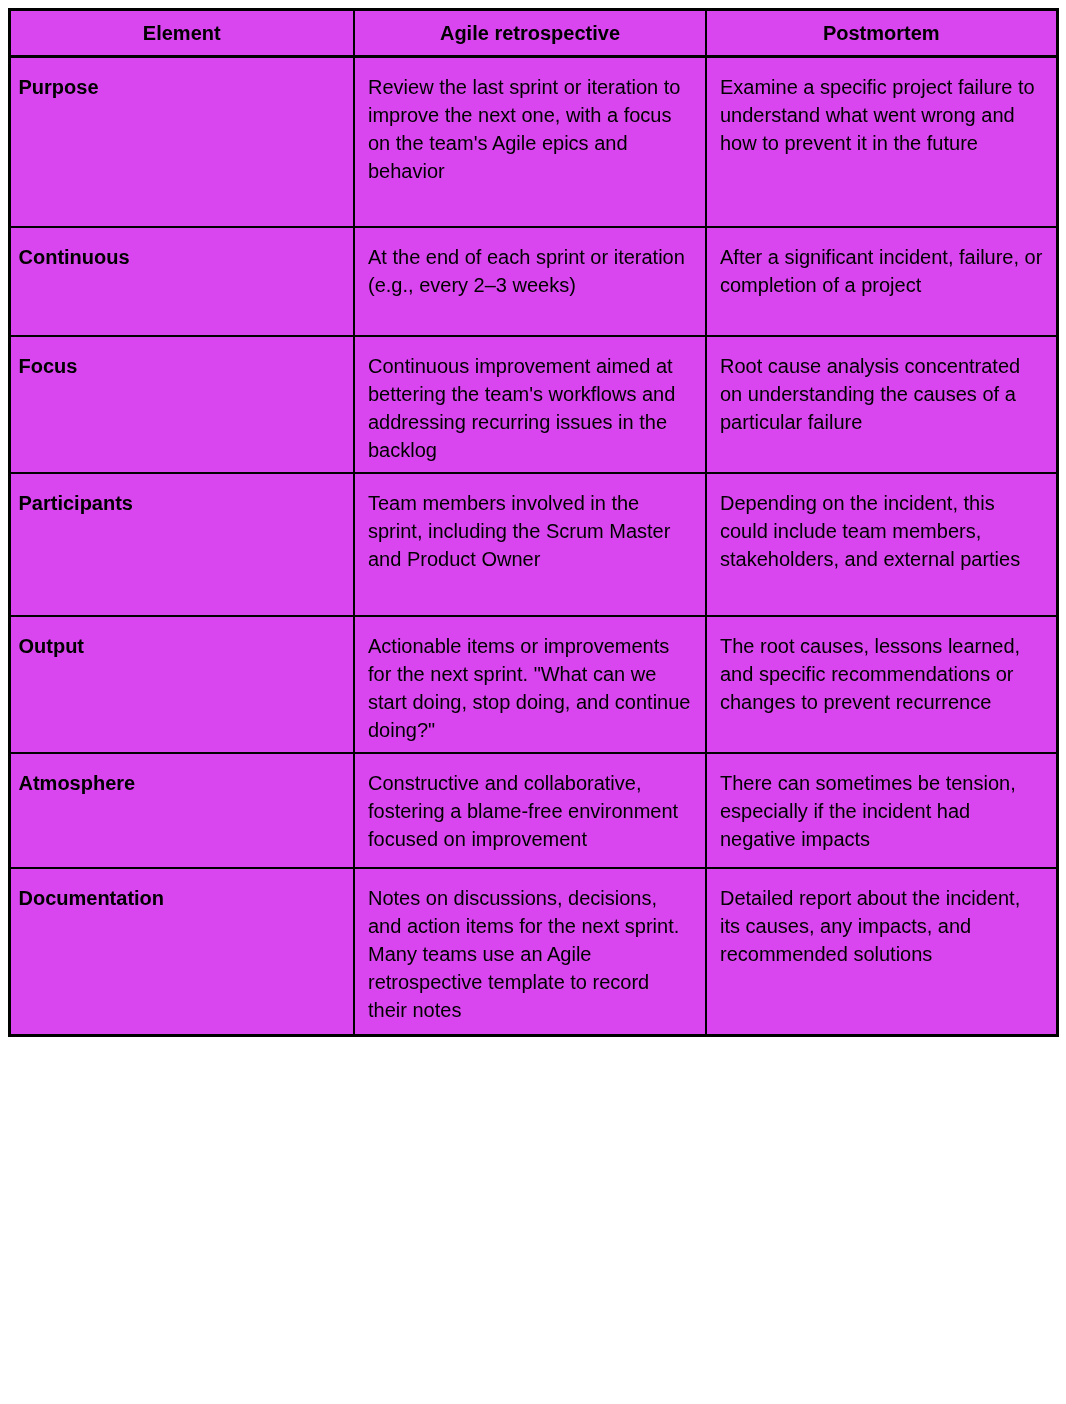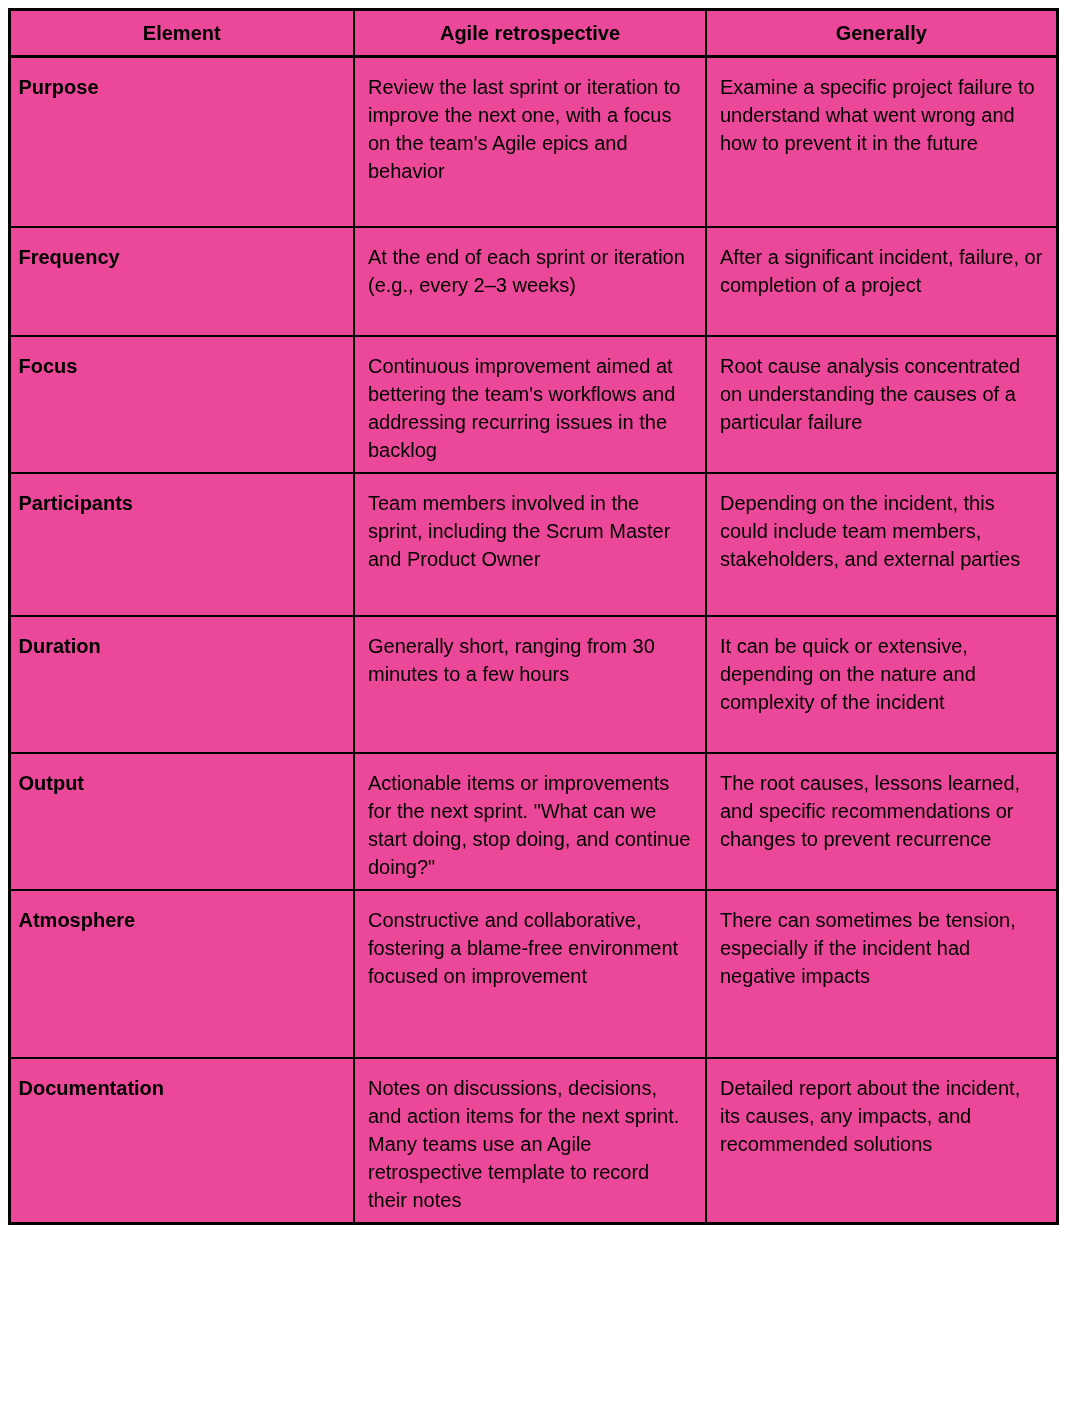--- a/index.html
+++ b/index.html
@@ -18,21 +18,21 @@
     background: #ffffff;
     box-sizing: border-box;
     padding-top: 8px;
   }
   table.compare {
     border-collapse: collapse;
     table-layout: fixed;
     width: 1048px;
     margin: 0 auto;
     border: 3px solid #000000;
-    background: #ec4899;
+    background: #d946ef;
   }
   col.c1 { width: 345px; }
   col.c2 { width: 352px; }
   col.c3 { width: 351px; }
   th, td {
     border: 2px solid #000000;
     box-sizing: border-box;
   }
   thead th {
     border-bottom: 3px solid #000000;
@@ -71,48 +71,43 @@
   <table class="compare">
     <colgroup>
       <col class="c1">
         <col class="c2">
         <col class="c3">
     </colgroup>
     <thead>
       <tr>
         <th>Element</th>
         <th>Agile retrospective</th>
-        <th>Generally</th>
+        <th>Postmortem</th>
       </tr>
     </thead>
     <tbody id="table-body">
         <tr>
           <td class="element-cell">Purpose</td>
           <td>Review the last sprint or iteration to improve the next one, with a focus on the team's Agile epics and behavior</td>
           <td>Examine a specific project failure to understand what went wrong and how to prevent it in the future</td>
         </tr>
         <tr>
-          <td class="element-cell">Frequency</td>
+          <td class="element-cell">Continuous</td>
           <td>At the end of each sprint or iteration (e.g., every 2–3 weeks)</td>
           <td>After a significant incident, failure, or completion of a project</td>
         </tr>
         <tr>
           <td class="element-cell">Focus</td>
           <td>Continuous improvement aimed at bettering the team's workflows and addressing recurring issues in the backlog</td>
           <td>Root cause analysis concentrated on understanding the causes of a particular failure</td>
         </tr>
         <tr>
           <td class="element-cell">Participants</td>
           <td>Team members involved in the sprint, including the Scrum Master and Product Owner</td>
           <td>Depending on the incident, this could include team members, stakeholders, and external parties</td>
-        </tr>
-        <tr>
-          <td class="element-cell">Duration</td>
-          <td>Generally short, ranging from 30 minutes to a few hours</td>
-          <td>It can be quick or extensive, depending on the nature and complexity of the incident</td>
         </tr>
         <tr>
           <td class="element-cell">Output</td>
           <td>Actionable items or improvements for the next sprint. "What can we start doing, stop doing, and continue doing?"</td>
           <td>The root causes, lessons learned, and specific recommendations or changes to prevent recurrence</td>
         </tr>
         <tr>
           <td class="element-cell">Atmosphere</td>
           <td>Constructive and collaborative, fostering a blame-free environment focused on improvement</td>
           <td>There can sometimes be tension, especially if the incident had negative impacts</td>

